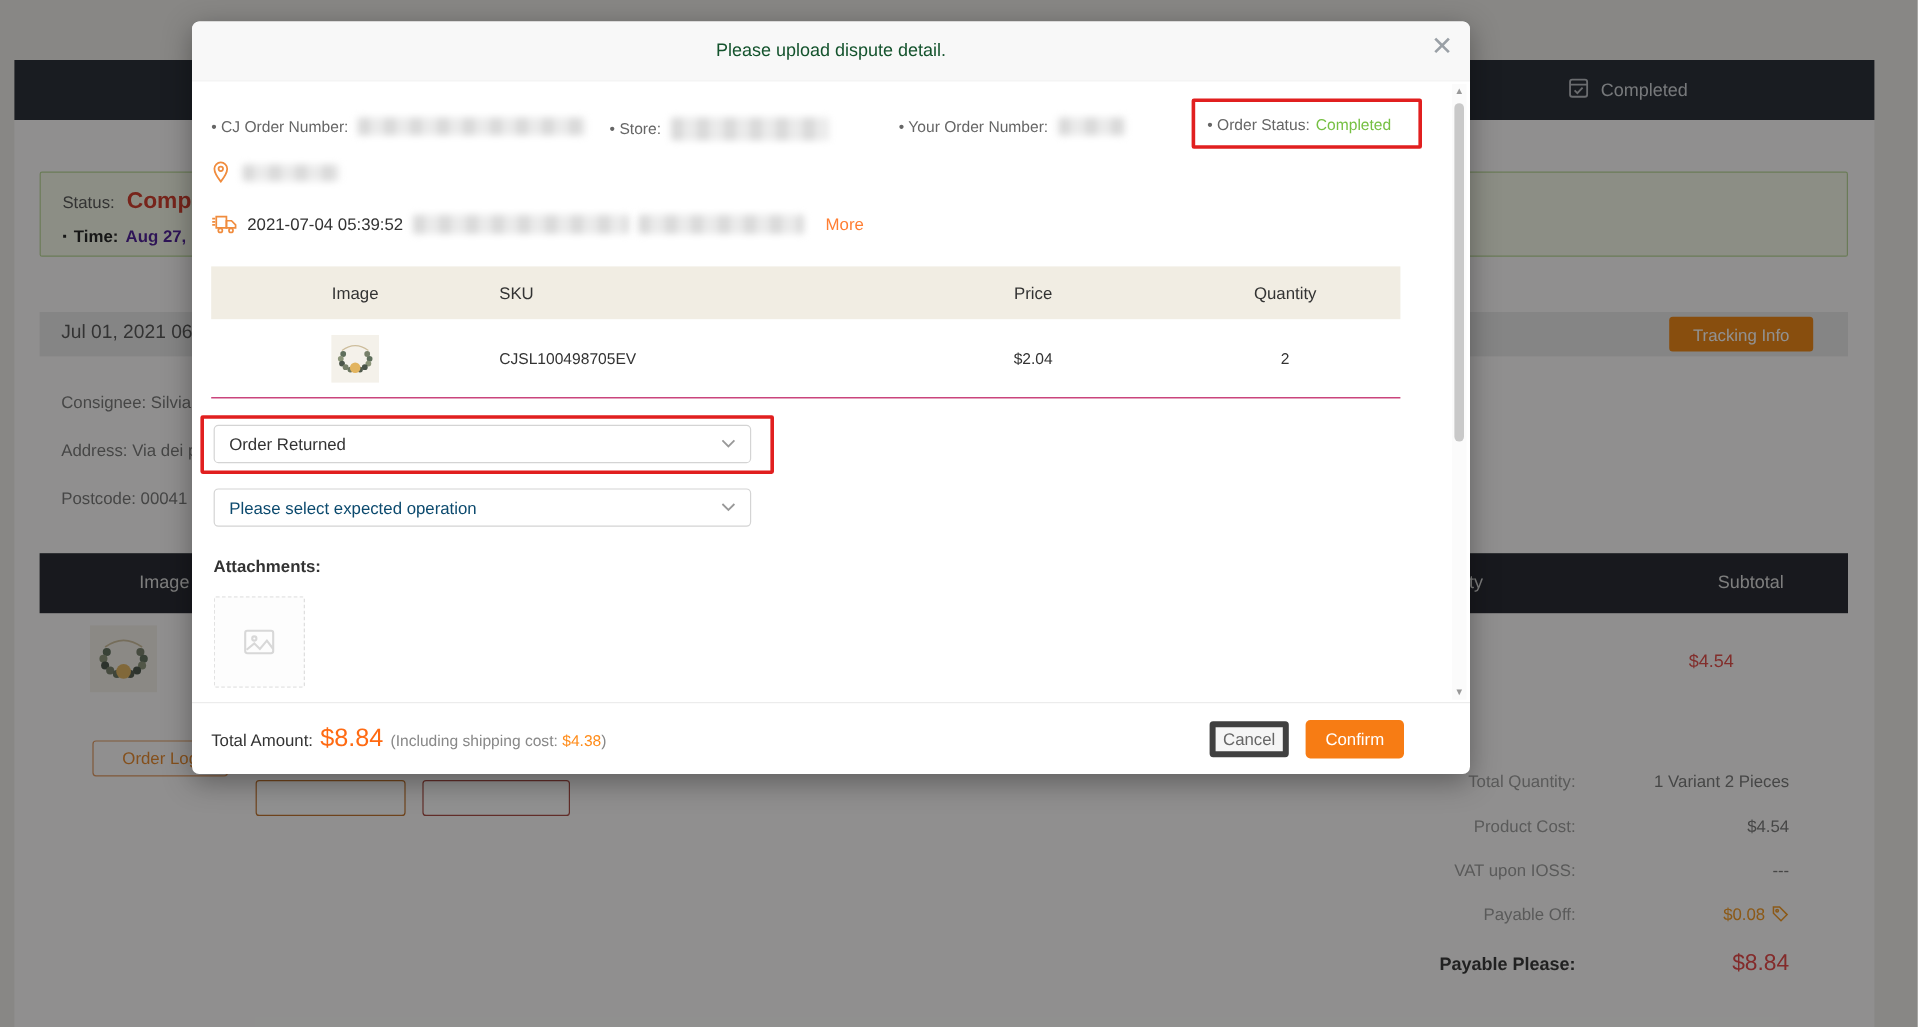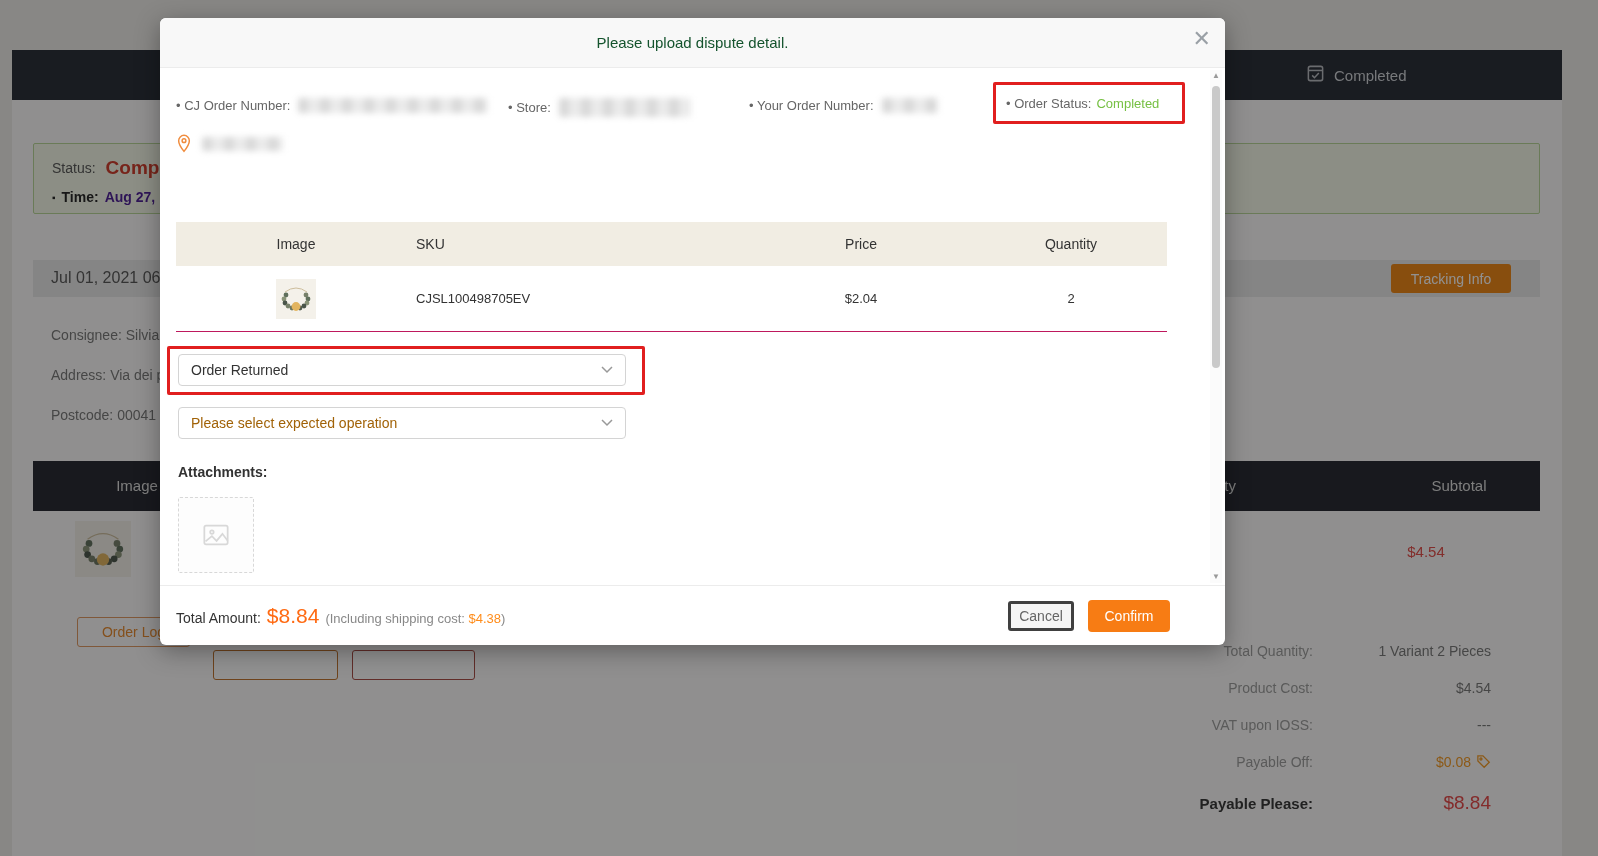--- a/index.html
+++ b/index.html
@@ -74,40 +74,40 @@
   .m-table { position:absolute; left:16px; top:204px; width:991px; }
   .t-head, .t-row { display:grid; grid-template-columns:240px 330px 230px 190px; align-items:center; }
   .t-head { height:44px; background:#f1ede3; font-size:14px; color:#333; }
   .t-row { height:66px; border-bottom:1px solid #be185d; font-size:13px; color:#333; }
   .c-center { text-align:center; }
   .t-thumb { width:40px; height:40px; margin:0 auto; display:block; }
 
   .red-box-select { position:absolute; left:7px; top:328px; width:478px; height:49px; border:3px solid #e11f1f; border-radius:2px; }
   .select { position:absolute; left:18px; width:448px; height:32px; border:1px solid #d4d4d4; border-radius:4px; background:#fff; display:flex; align-items:center; padding:0 12px; font-size:14px; cursor:pointer; }
   .select-1 { top:336px; color:#333; }
-  .select-2 { top:389px; color:#a16207; }
+  .select-2 { top:389px; color:#0c4a6e; }
   .select .chev { margin-left:auto; width:12px; height:8px; }
 
   .attach-label { position:absolute; left:18px; top:446px; font-size:14px; font-weight:bold; color:#333; }
   .upload-box { position:absolute; left:18px; top:479px; width:76px; height:76px; border:1px dashed #d8d8d8; border-radius:2px; background:#fdfdfd; display:flex; align-items:center; justify-content:center; cursor:pointer; }
   .upload-box svg { width:28px; height:28px; }
 
   .m-scrollbar { position:absolute; right:3px; top:52px; width:12px; height:513px; background:#fbfbfb; }
   .sc-arrow { position:absolute; left:0; width:12px; height:12px; color:#999; font-size:8px; text-align:center; line-height:12px; }
   .sc-up { top:0; } .sc-down { bottom:0; }
   .sc-thumb { position:absolute; left:2px; top:16px; width:8px; height:282px; background:#c9c9c9; border-radius:4px; }
 
   .m-footer { position:absolute; left:0; top:567px; width:1065px; height:60px; border-top:1px solid #ececec; display:flex; align-items:center; padding:0 55px 0 16px; }
   .total-group { display:flex; align-items:baseline; white-space:nowrap; }
   .total-label { font-size:14px; color:#333; }
   .total-value { font-size:21px; color:#ff6a12; margin:0 6px; }
   .ship-note { font-size:13px; color:#888; }
   .ship-val { color:#ff8c1a; }
   .footer-btns { margin-left:auto; display:flex; align-items:center; gap:14px; }
-  .btn-cancel { width:66px; height:30px; background:#f5f5f5; border:3px solid #404040; border-radius:3px; color:#666; font-size:14px; font-family:inherit; cursor:pointer; }
+  .btn-cancel { width:66px; height:30px; background:#f5f5f5; border:5px solid #404040; border-radius:3px; color:#666; font-size:14px; font-family:inherit; cursor:pointer; }
   .btn-confirm { width:82px; height:32px; background:#f77c14; border:none; border-radius:4px; color:#fff; font-size:14px; font-family:inherit; cursor:pointer; }
 </style>
 </head>
 <body>
 
 <div class="bg-page">
   <div class="content-white"></div>
 
   <div class="topbar"></div>
   <div class="tab-completed">
@@ -222,20 +222,33 @@
   </div>
 
   <div class="row-pin">
     <svg width="16" height="20" viewBox="0 0 24 30" fill="none" stroke="#f08c3e" stroke-width="2.2">
         <path d="M12 2a8 8 0 0 0-8 8c0 6 8 16 8 16s8-10 8-16a8 8 0 0 0-8-8z"></path>
         <circle cx="12" cy="10" r="2.8"></circle>
       </svg>
     <span class="redact" style="width:81px;height:14px;"></span>
   </div>
 
+  <div class="row-truck">
+    <svg width="22" height="17" viewBox="0 0 26 20" fill="none" stroke="#f08c3e" stroke-width="1.7">
+      <path d="M5 3h10v11H5z"></path>
+        <path d="M15 7h5l4 4v3h-9z"></path>
+        <circle cx="9" cy="16.5" r="2"></circle>
+        <circle cx="19.5" cy="16.5" r="2"></circle>
+        <path d="M1 5h3M1 8h3M1 11h3"></path>
+    </svg>
+    <span class="truck-date">2021-07-04 05:39:52</span>
+    <span class="redact" style="width:180px;height:16px;"></span>
+    <span class="redact" style="width:138px;height:16px;"></span>
+    <a class="more-link" href="#">More</a>
+  </div>
 
   <div class="m-table">
     <div class="t-head">
       <span class="c-center">Image</span>
       <span>SKU</span>
       <span class="c-center">Price</span>
       <span class="c-center">Quantity</span>
     </div>
     <div class="t-row">
       <span>

